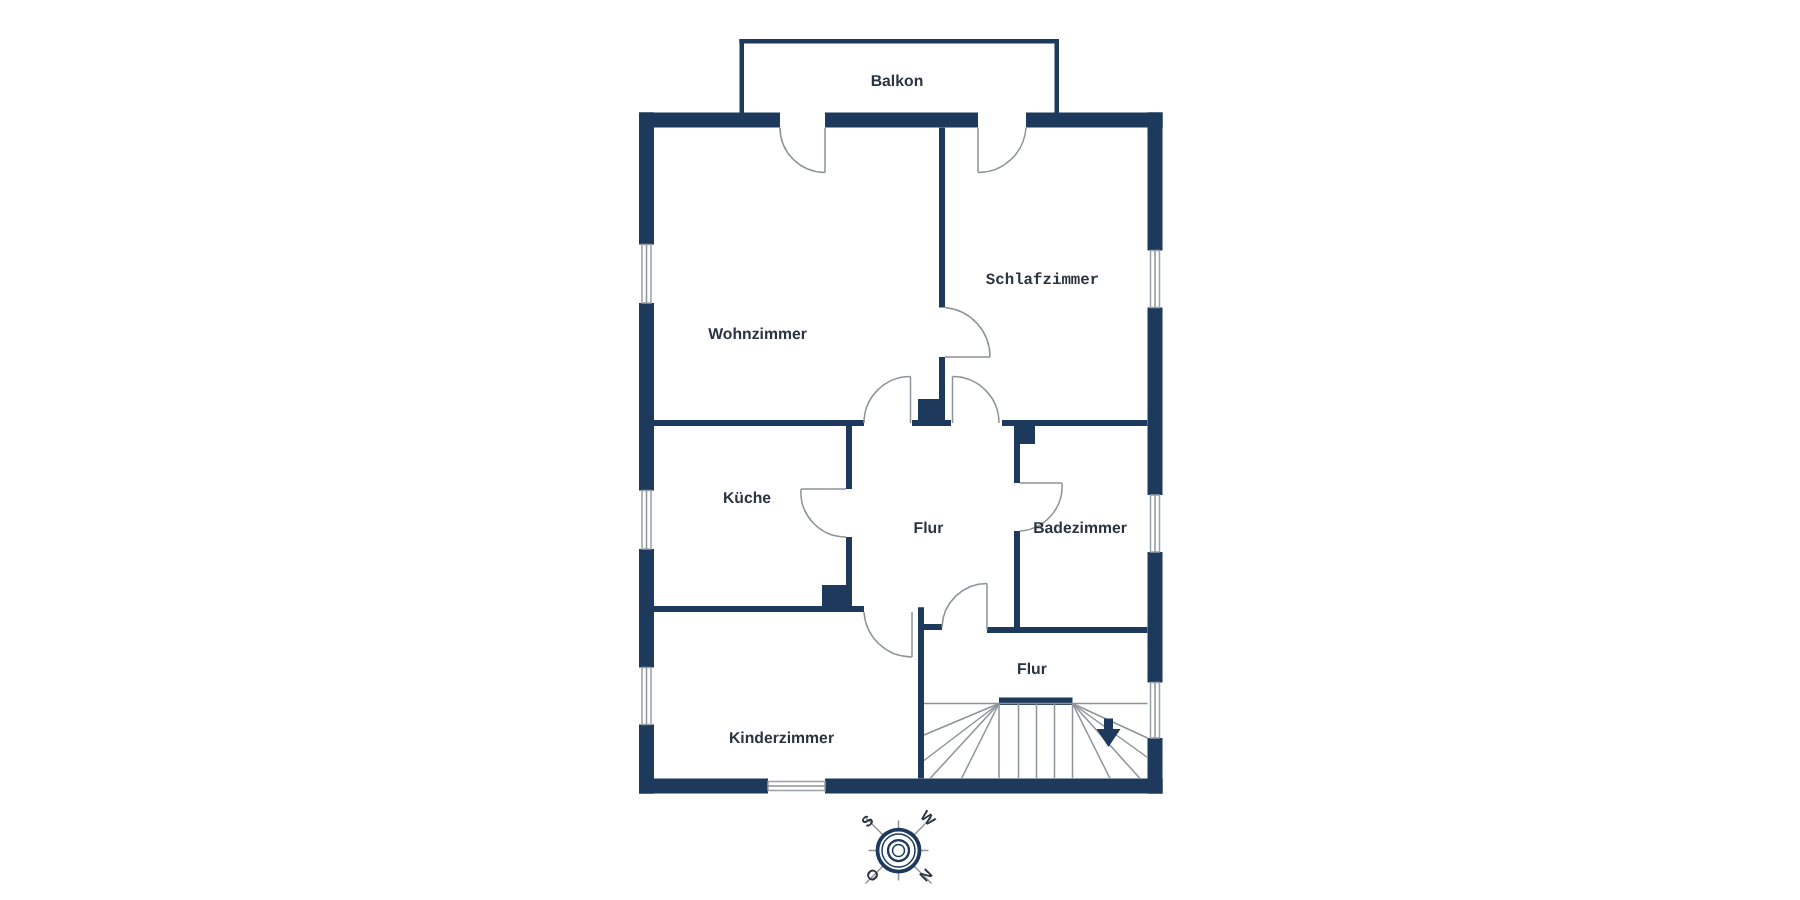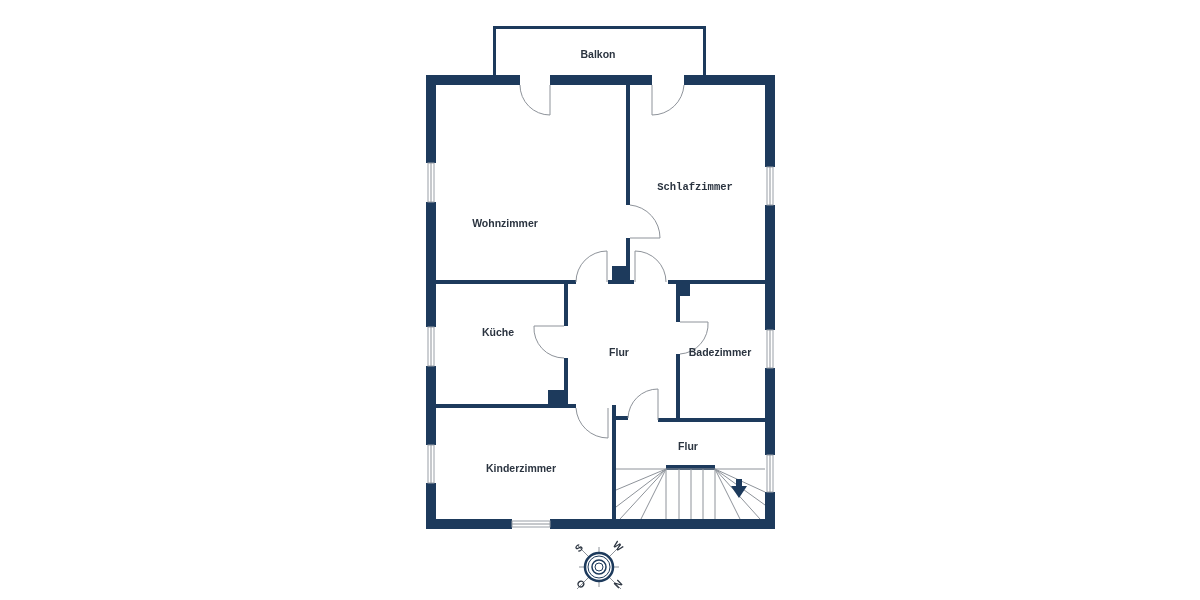--- a/index.html
+++ b/index.html
@@ -153,18 +153,18 @@
   </g>
 </svg>
 
 <div class="label" style="left:598px; top:54px;text-align:center;">Balkon</div>
 <div class="label" style="left:505px; top:187px;margin-top:36px;">Wohnzimmer</div>
 <div class="label" style="left:695px; top:187px;font-family:Liberation Mono, monospace;">Schlafzimmer</div>
 <div class="label" style="left:498px; top:332px;">Küche</div>
 <div class="label" style="left:619px; top:352px;">Flur</div>
 <div class="label" style="left:720px; top:352px;">Badezimmer</div>
 <div class="label" style="left:688px; top:446px;">Flur</div>
-<div class="label" style="left:521px; top:468px;text-align:center;">Kinderzimmer</div>
+<div class="label" style="left:521px; top:492px;text-align:center;">Kinderzimmer</div>
 
 <div class="label" style="left:579px; top:548px; transform:translate(-50%,-50%) rotate(-45deg); font-size:10px;">S</div>
 <div class="label" style="left:618px; top:546px; transform:translate(-50%,-50%) rotate(45deg); font-size:10px;">W</div>
 <div class="label" style="left:581px; top:584px; transform:translate(-50%,-50%) rotate(45deg); font-size:10px;">O</div>
 <div class="label" style="left:618px; top:584px; transform:translate(-50%,-50%) rotate(-45deg); font-size:10px;">N</div>
 
 </body></html>

